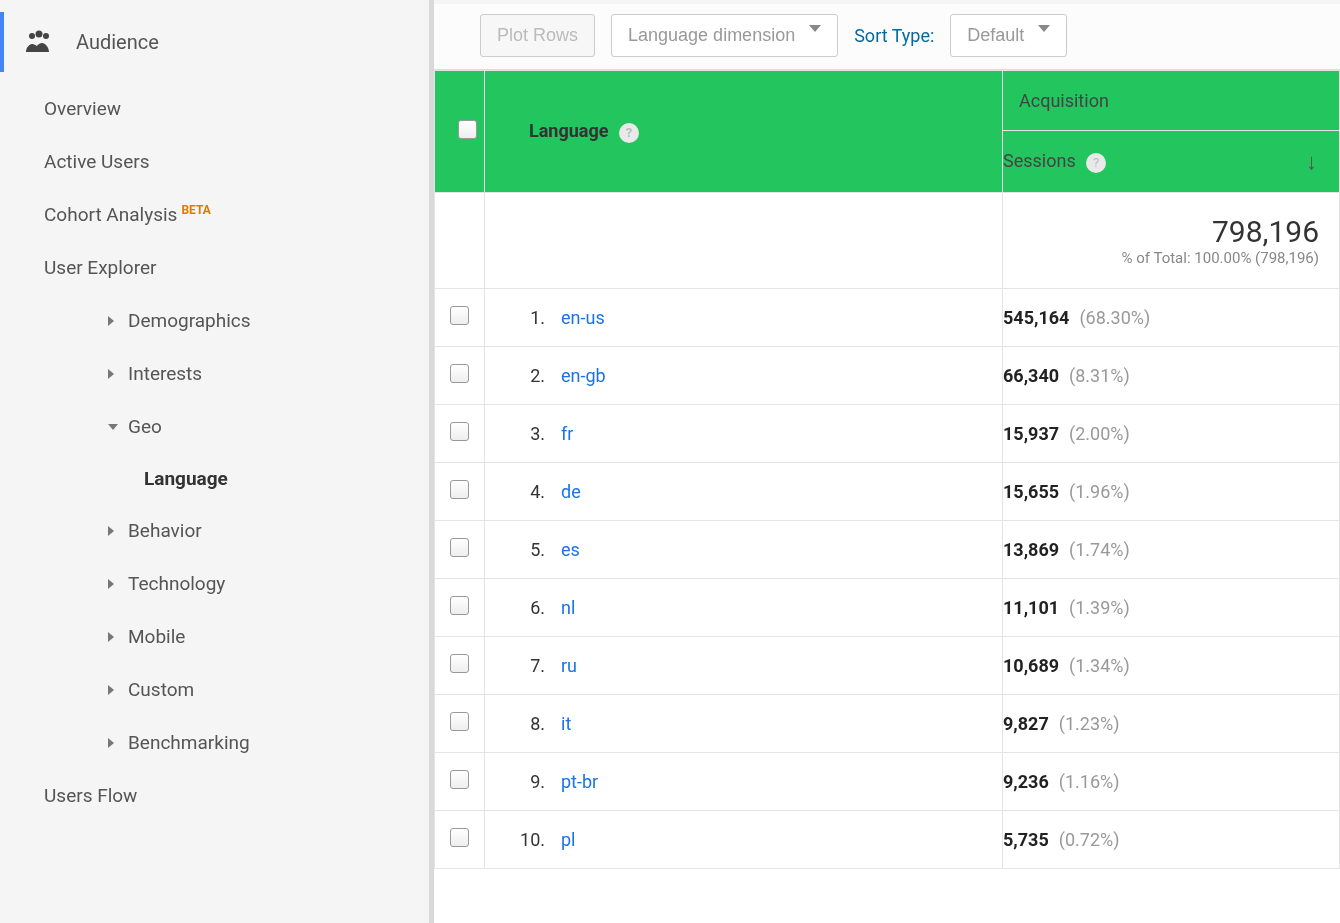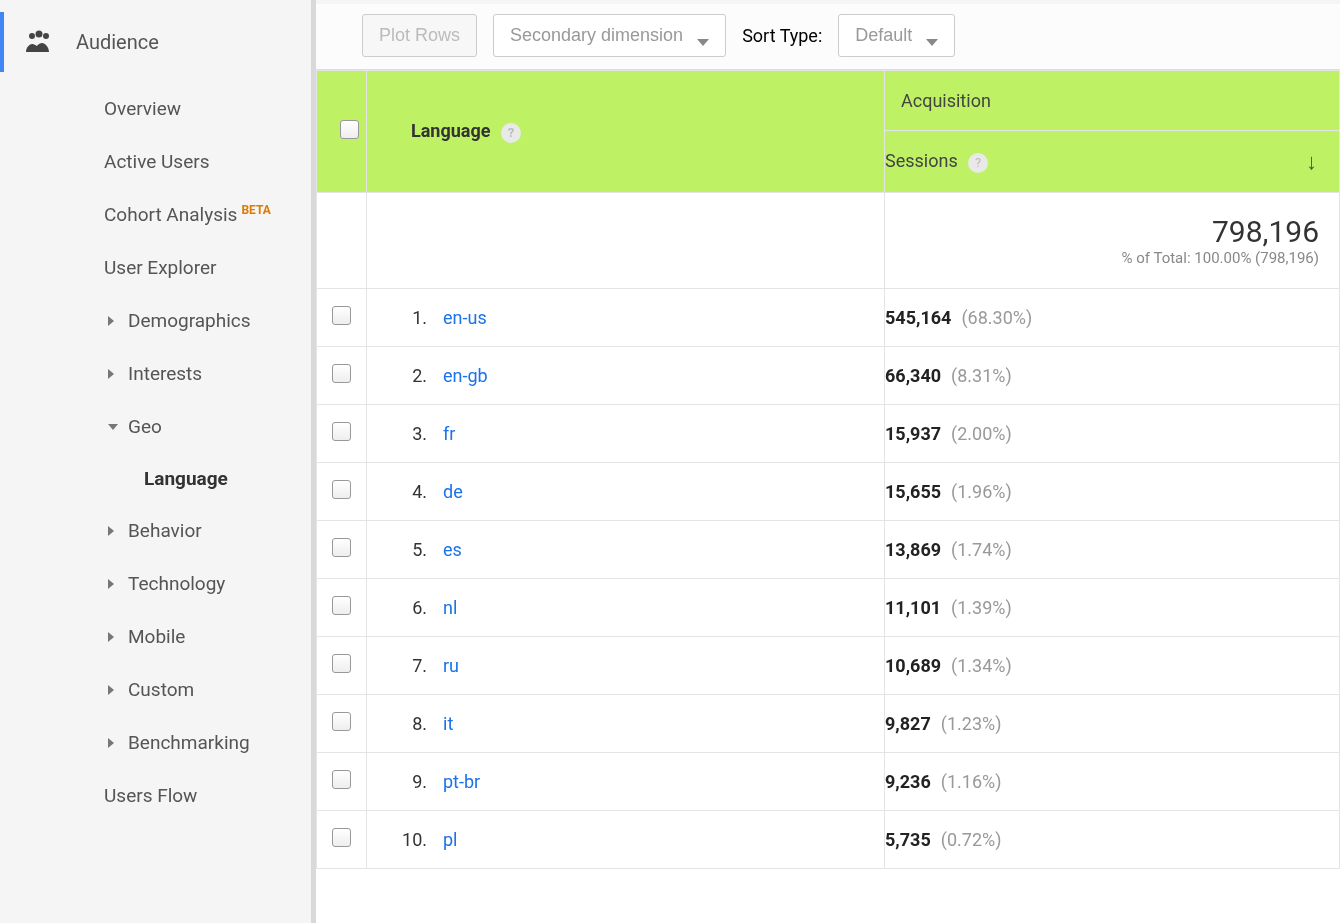--- a/index.html
+++ b/index.html
@@ -6,21 +6,21 @@
   body {
     font-family: Roboto, Arial, sans-serif;
     background: #f5f5f5;
     color: #333;
     width: 1340px;
     height: 923px;
     overflow: hidden;
     display: flex;
   }
   .sidebar {
-    width: 316px;
+    width: 434px;
     background: #f5f5f5;
     border-right: 5px solid #d9d9d9;
     position: relative;
     padding-top: 12px;
   }
   .nav-section {
     display: flex;
     align-items: center;
     padding: 18px 20px 18px 24px;
     font-size: 20px;
@@ -37,21 +37,21 @@
   .nav-section .aud-icon {
     width: 30px; height: 24px;
     margin-right: 22px;
     position: relative;
   }
   .aud-icon svg { width: 30px; height: 24px; fill: #444; }
   .nav-list { list-style: none; padding-left: 0; margin-top: 10px; }
   .nav-item {
     font-size: 19px;
     color: #555;
-    padding: 15px 20px 15px 104px;
+    padding: 15px 20px 15px 44px;
     cursor: pointer;
     position: relative;
   }
   .nav-item.expand {
     padding-left: 128px;
     font-size: 19px;
   }
   .nav-item .caret {
     position: absolute;
     left: 108px;
@@ -107,37 +107,37 @@
   }
   .btn {
     border: 1px solid #ccc;
     background: #fff;
     border-radius: 3px;
     padding: 10px 16px;
     font-size: 18px;
     color: #999;
     cursor: pointer;
     display: inline-flex;
-    align-items: flex-end;
+    align-items: flex-start;
     gap: 10px;
   }
   .btn.plot { color: #bbb; background: #f7f7f7; }
   .btn .tri {
     width: 0; height: 0;
     border-left: 6px solid transparent;
     border-right: 6px solid transparent;
     border-top: 7px solid #888;
     margin-left: 4px;
   }
-  .sort-label { font-size: 18px; color: #000000; }
+  .sort-label { font-size: 18px; color: #0369a1; }
   .table-wrap { flex: 1; overflow: auto; }
   table { border-collapse: collapse; width: 100%; table-layout: fixed; }
   th, td { border: 1px solid #e4e4e4; }
   thead th {
-    background: #bef264;
+    background: #22c55e;
     font-weight: 400;
     color: #444;
   }
   .col-check { width: 50px; }
   .col-lang { width: 518px; }
   .col-acq { width: auto; }
   .th-top { height: 60px; vertical-align: middle; text-align: left; padding-left: 16px; font-size: 18px; }
   .th-lang { padding-left: 44px; font-size: 18px; font-weight: 700; color: #333; }
   .th-sessions {
     height: 62px; text-align: left; font-size: 18px; position: relative;
@@ -203,21 +203,21 @@
     <li class="nav-item"><span>Users Flow</span></li>
   </ul>
 </nav>
 
 <main class="main">
   <div class="toolbar">
     <button class="btn plot">
         <span>Plot Rows</span>
       </button>
     <button class="btn">
-        <span>Secondary dimension</span>
+        <span>Language dimension</span>
         <span class="tri"></span>
       </button>
     <span class="sort-label">Sort Type:</span>
     <button class="btn">
         <span>Default</span>
         <span class="tri"></span>
       </button>
   </div>
 
   <div class="table-wrap">

